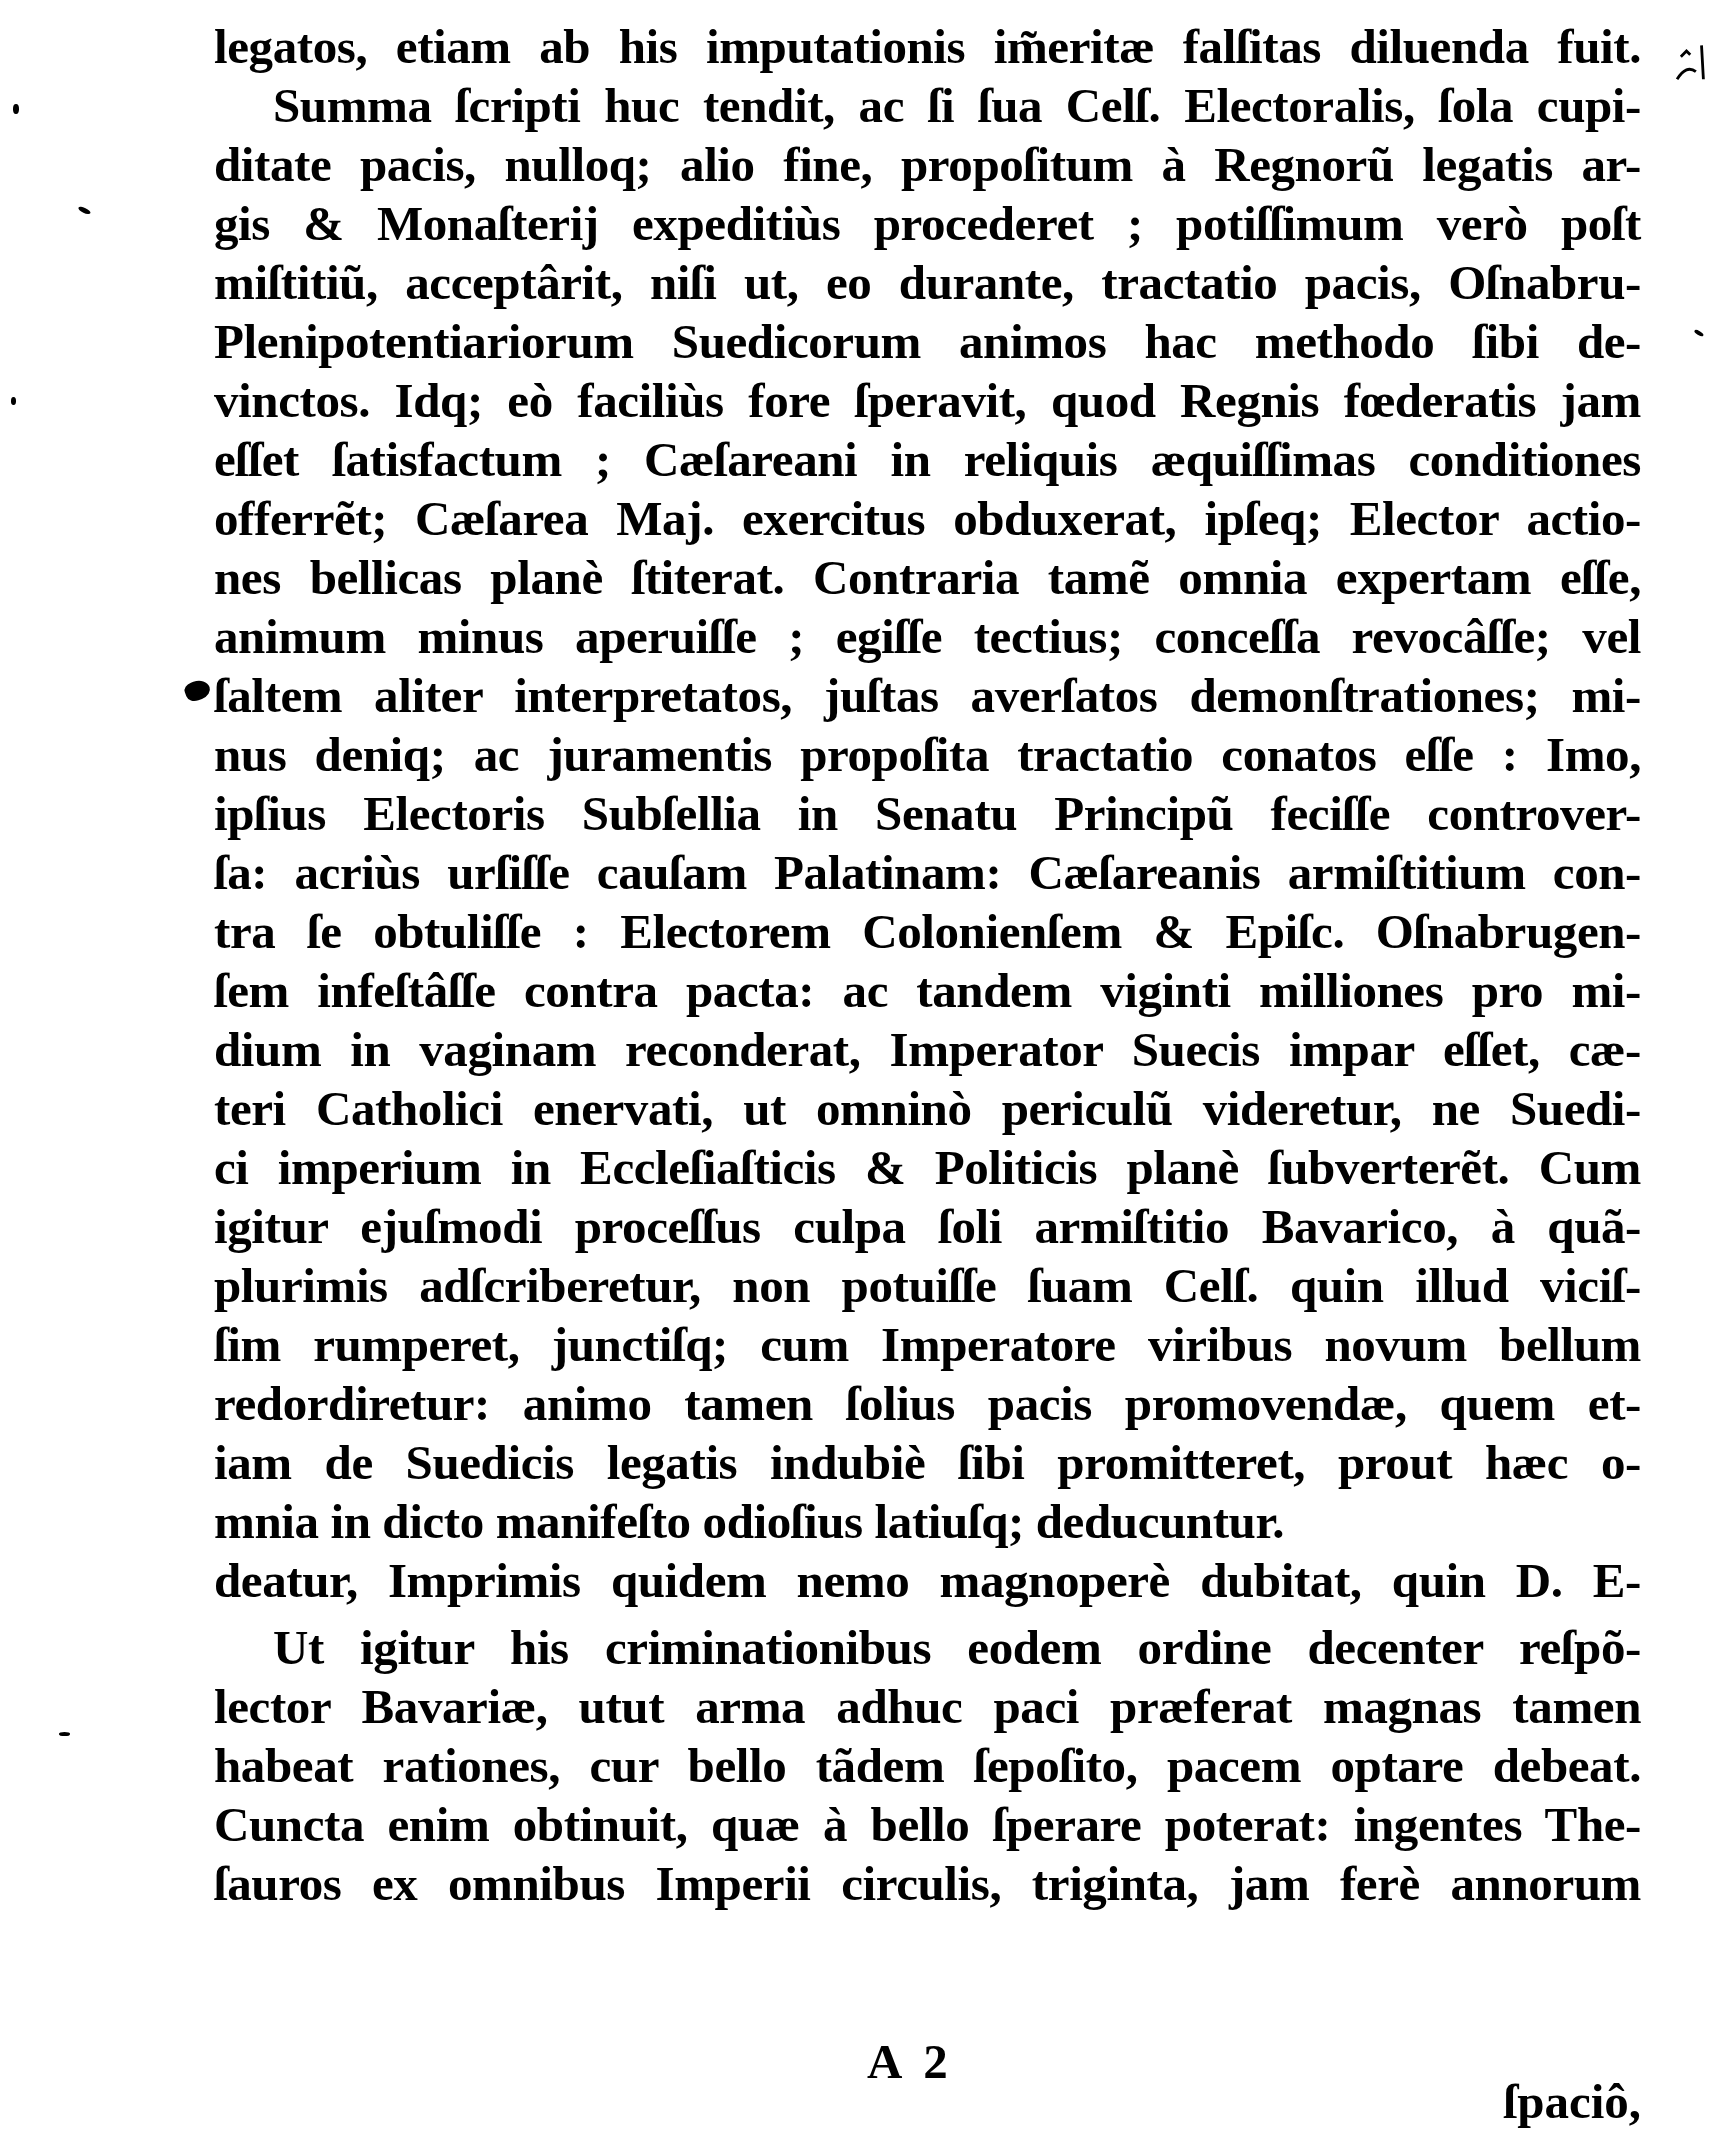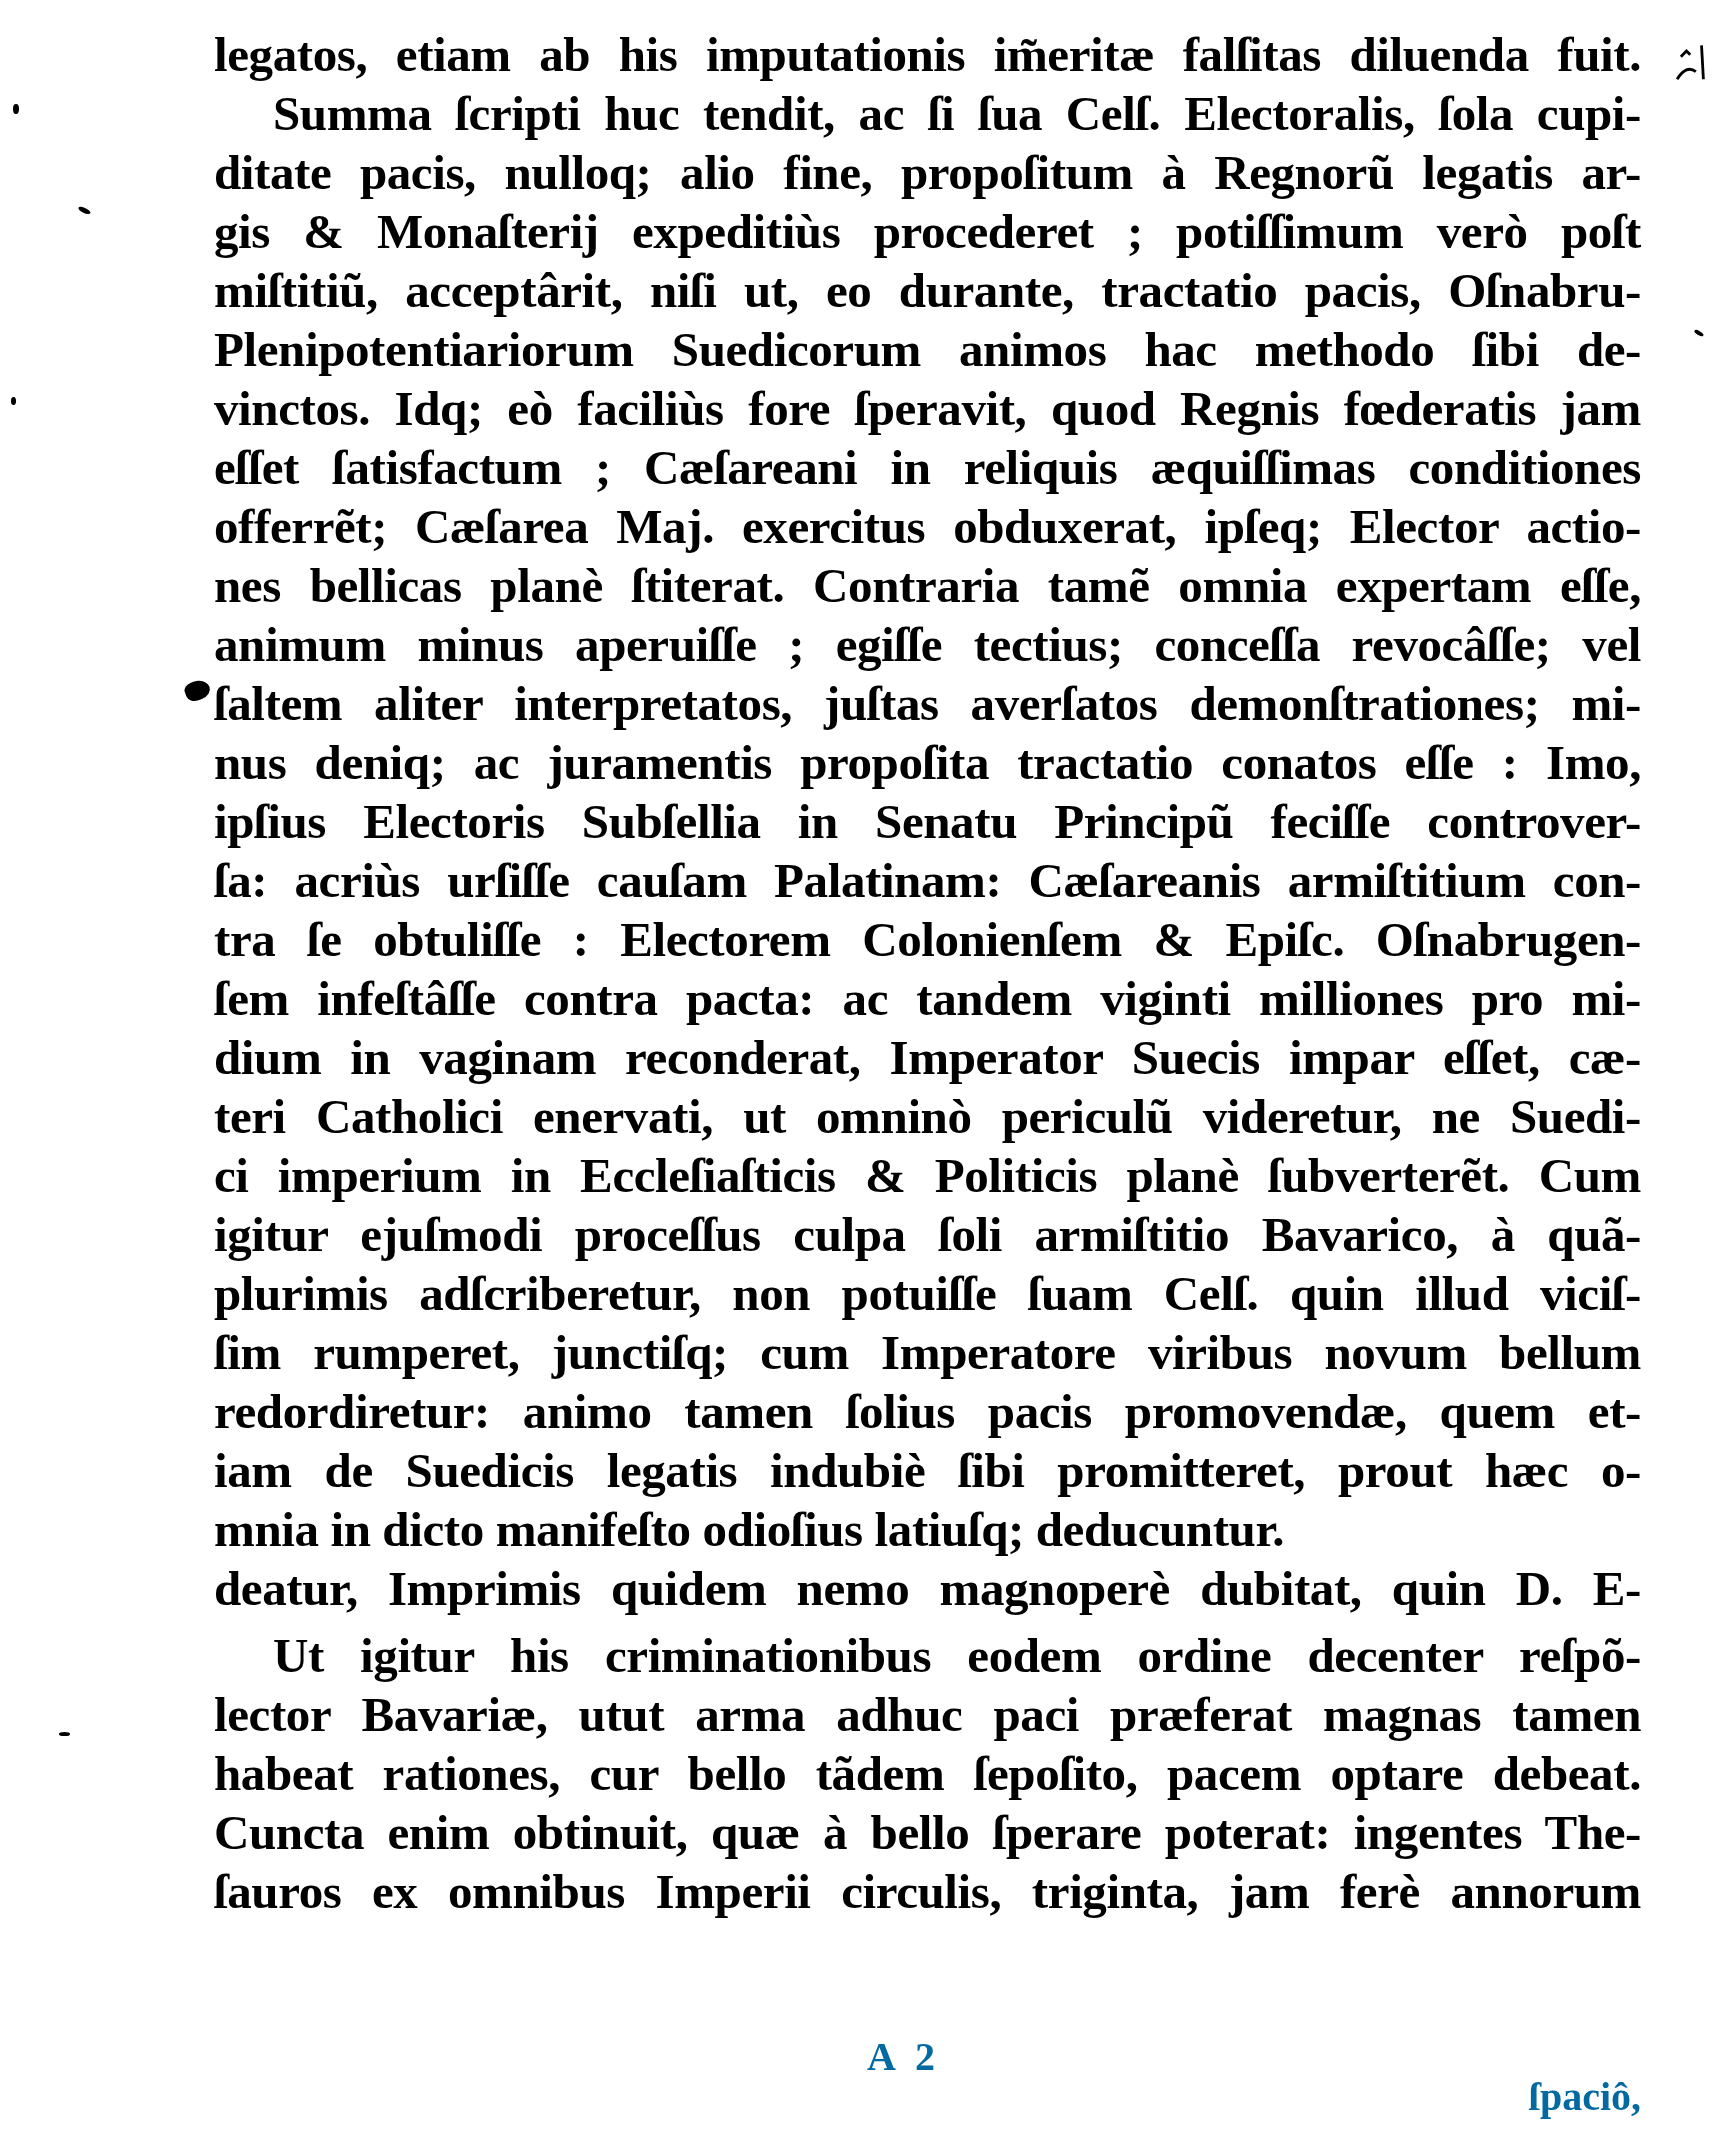--- a/index.html
+++ b/index.html
@@ -2,41 +2,41 @@
 <html style="font-size:15px"><head>
 <meta charset="utf-8">
 <style>
   html, body { margin: 0; padding: 0; background: #ffffff; }
   body { width: 1734px; height: 2150px; position: relative; overflow: hidden; }
   .page {
     position: absolute; left: 0; top: 0; width: 1734px; height: 2150px;
     background: #ffffff;
   }
   .text-block {
-    position: absolute; left: 214px; top: 17px; width: 1427px; margin-top: 8px;
+    position: absolute; left: 214px; top: 17px; width: 1427px;
   }
   .line {
     font-family: "Liberation Serif", "DejaVu Serif", serif;
     font-size: 49px;
     line-height: 59px;
     height: 59px;
     color: #000000;
     white-space: nowrap;
     text-align: justify;
     text-align-last: justify;
     letter-spacing: -0.4px;
     font-weight: 700;
   }
   .line.indent { padding-left: 59px; }
   .line.last { text-align-last: left; }
   .line.para-gap { margin-top: 7.6px; }
   .footer {
     position: absolute; left: 214px; top: 2033px; width: 1427px; height: 66px;
     font-family: "Liberation Serif", "DejaVu Serif", serif;
-    font-size: 40px; font-weight: 700; color: #0369a1;
+    font-size: 49px; font-weight: 700; color: #000000;
   }
   .signature {
     position: absolute; left: 653px; top: 0px; letter-spacing: 5.7px;
   }
   .catchword {
     position: absolute; right: 0px; top: 0px; margin-top: 40px;
   }
   .folio-mark {
     position: absolute; left: 1673px; top: 36px; width: 42px; height: 47px;
   }

